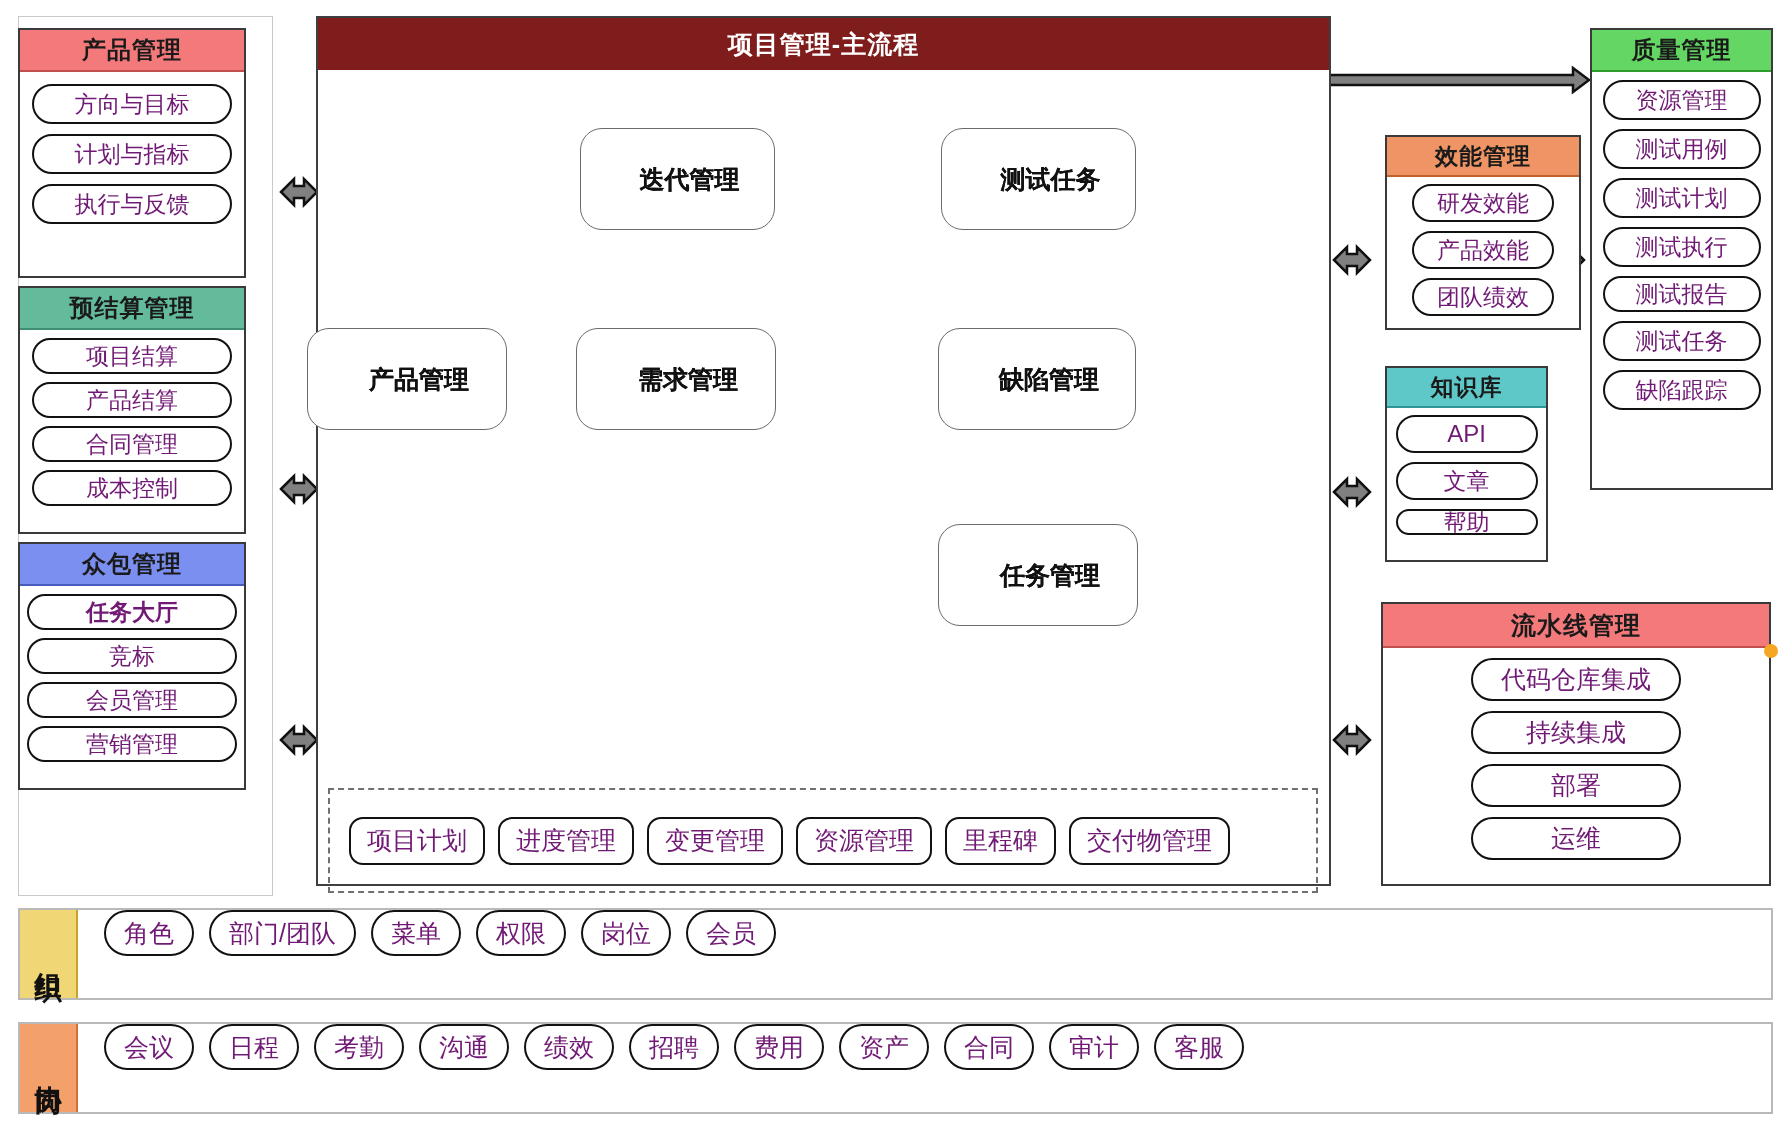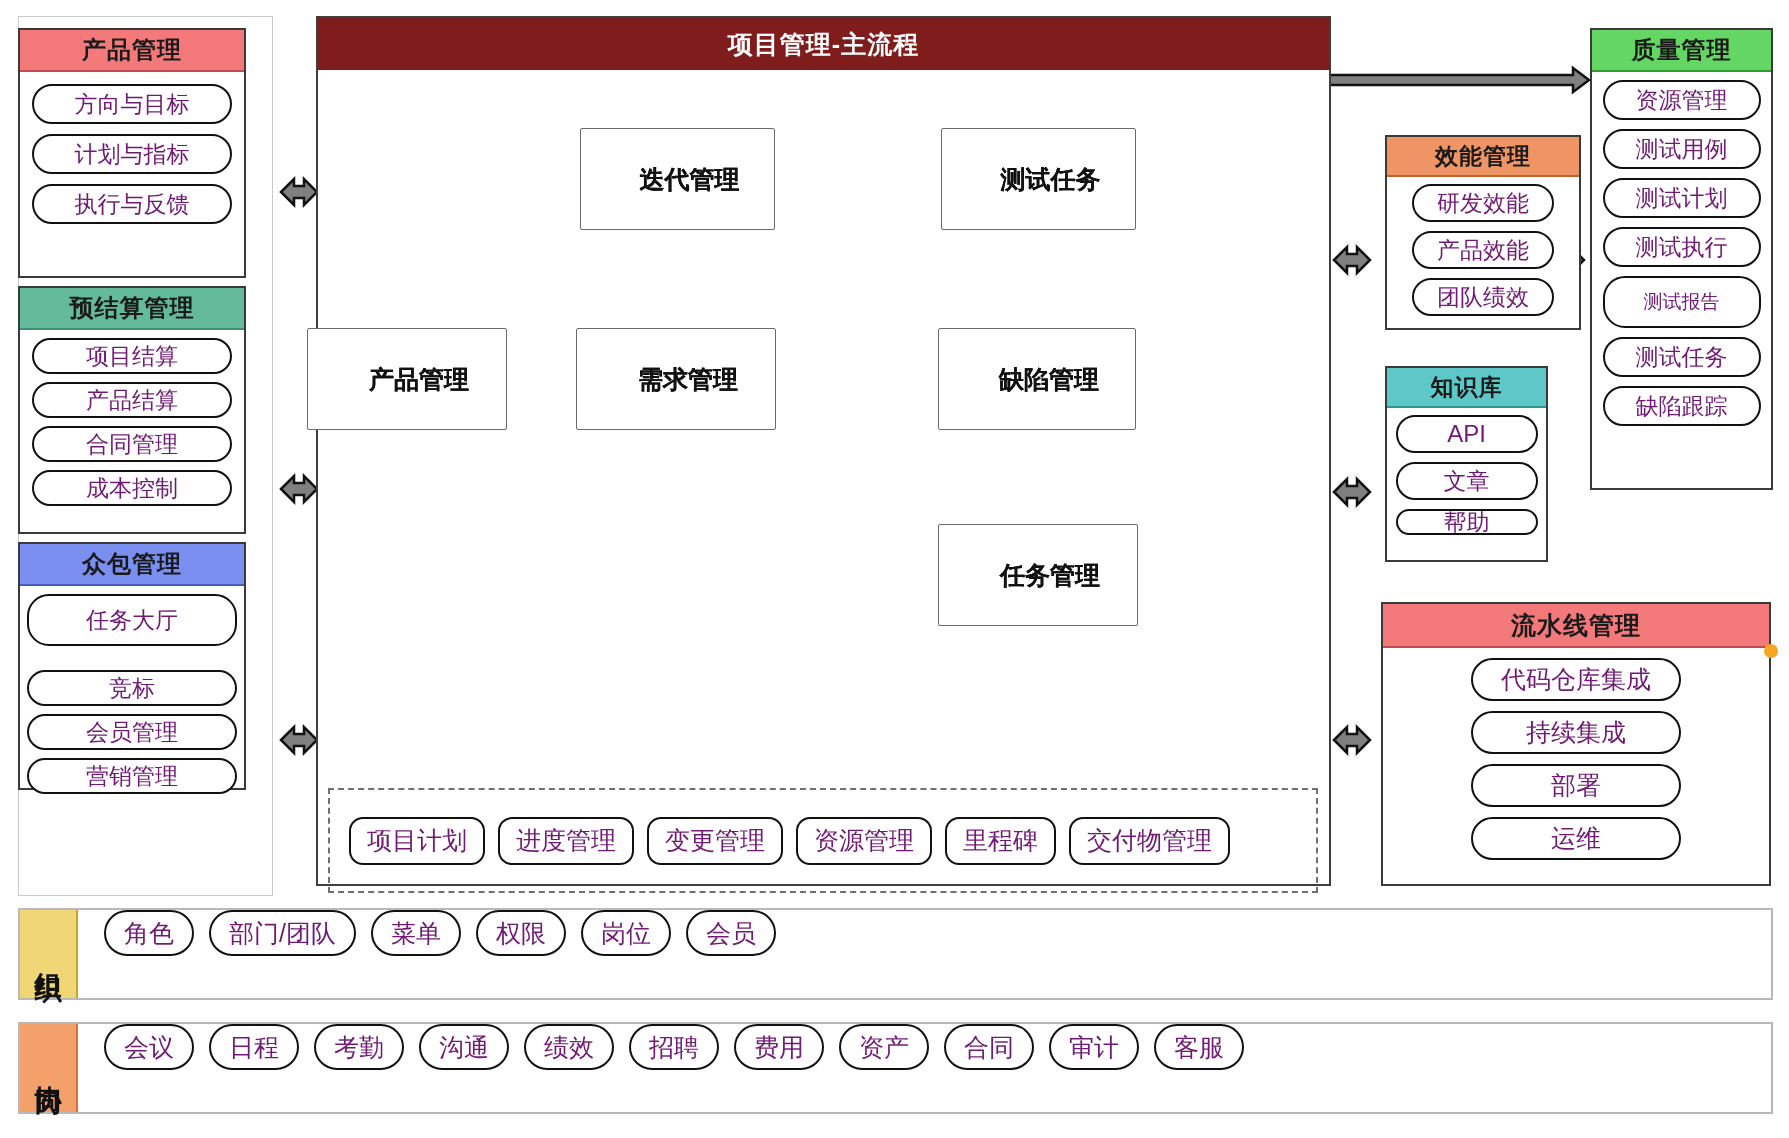--- a/index.html
+++ b/index.html
@@ -34,21 +34,21 @@
     background:#ffffff;
     text-align:center;
     color:#701a75;
     box-sizing:border-box;
     display:flex;align-items:center;justify-content:center;
     white-space:nowrap;
   }
   .proc{
     position:absolute;
     border:1.5px solid #6b6b6b;
-    border-radius:2px;
+    border-radius:22px;
     background:#ffffff;
     display:flex;align-items:center;justify-content:center;
     font-weight:bold;
     color:#111;
     box-sizing:border-box;
     text-shadow:0 0 0 #000;
     padding-left:24px;
   }
   .outer-card{
     position:absolute;
@@ -176,21 +176,21 @@
       <div class="pill" style="height:36px;margin-bottom:8px;">项目结算</div>
       <div class="pill" style="height:36px;margin-bottom:8px;">产品结算</div>
       <div class="pill" style="height:36px;margin-bottom:8px;">合同管理</div>
       <div class="pill" style="height:36px;">成本控制</div>
     </div>
   </div>
 
   <div class="panel lp" style="left:18px;top:542px;width:228px;height:248px;">
     <div class="panel-head" style="background:#7b8ff0;border-color:#4a5bc0;">众包管理</div>
     <div class="body" style="padding-top:8px;">
-      <div class="pill" style="height:52px;margin-bottom:24px;width:210px;">任务大厅</div>
+      <div class="pill" style="height:36px;margin-bottom:8px;width:210px;font-weight:bold;">任务大厅</div>
       <div class="pill" style="height:36px;margin-bottom:8px;width:210px;">竞标</div>
       <div class="pill" style="height:36px;margin-bottom:8px;width:210px;">会员管理</div>
       <div class="pill" style="height:36px;width:210px;">营销管理</div>
     </div>
   </div>
 
   <div id="mainpanel">
     <div id="mainhead">项目管理-主流程</div>
   </div>
 
@@ -244,21 +244,21 @@
   </div>
   <div class="dot-marker" style="left:1764px;top:644px;"></div>
 
   <div class="panel" style="left:1590px;top:28px;width:183px;height:462px;">
     <div class="panel-head" style="background:#63d663;border-color:#2f9e2f;height:42px;font-size:24px;">质量管理</div>
     <div style="padding-top:8px;">
       <div class="pill" style="height:40px;width:158px;font-size:23px;margin:0 auto 9px auto;">资源管理</div>
       <div class="pill" style="height:40px;width:158px;font-size:23px;margin:0 auto 9px auto;">测试用例</div>
       <div class="pill" style="height:40px;width:158px;font-size:23px;margin:0 auto 9px auto;">测试计划</div>
       <div class="pill" style="height:40px;width:158px;font-size:23px;margin:0 auto 9px auto;">测试执行</div>
-      <div class="pill" style="height:52px;width:158px;font-size:19px;margin:0 auto 9px auto;">测试报告</div>
+      <div class="pill" style="height:36px;width:158px;font-size:23px;margin:0 auto 9px auto;">测试报告</div>
       <div class="pill" style="height:40px;width:158px;font-size:23px;margin:0 auto 9px auto;">测试任务</div>
       <div class="pill" style="height:40px;width:158px;font-size:23px;margin:0 auto;">缺陷跟踪</div>
     </div>
   </div>
 
   <div class="botbar" style="top:908px;height:92px;">
     <div class="botlabel" style="background:#f0d675;border-right:2px solid #c9a227;">组织</div>
     <div class="botitems">
       <div class="pill">角色</div>
       <div class="pill">部门/团队</div>

